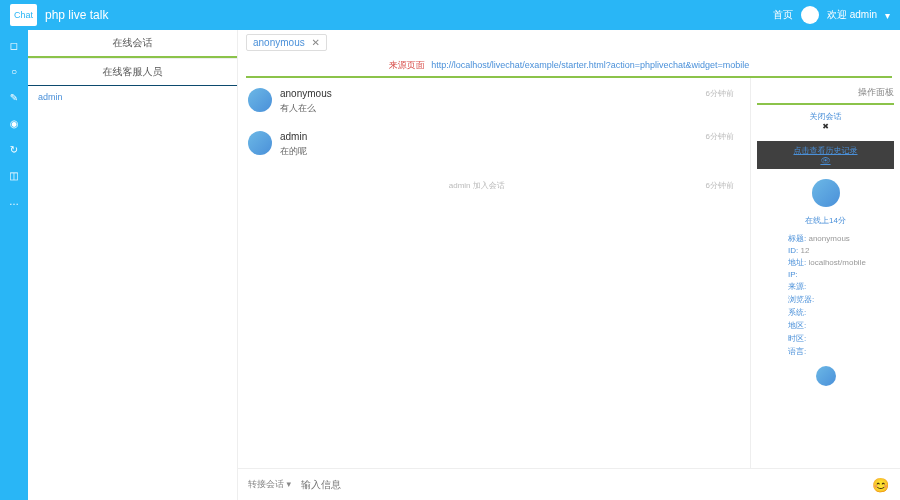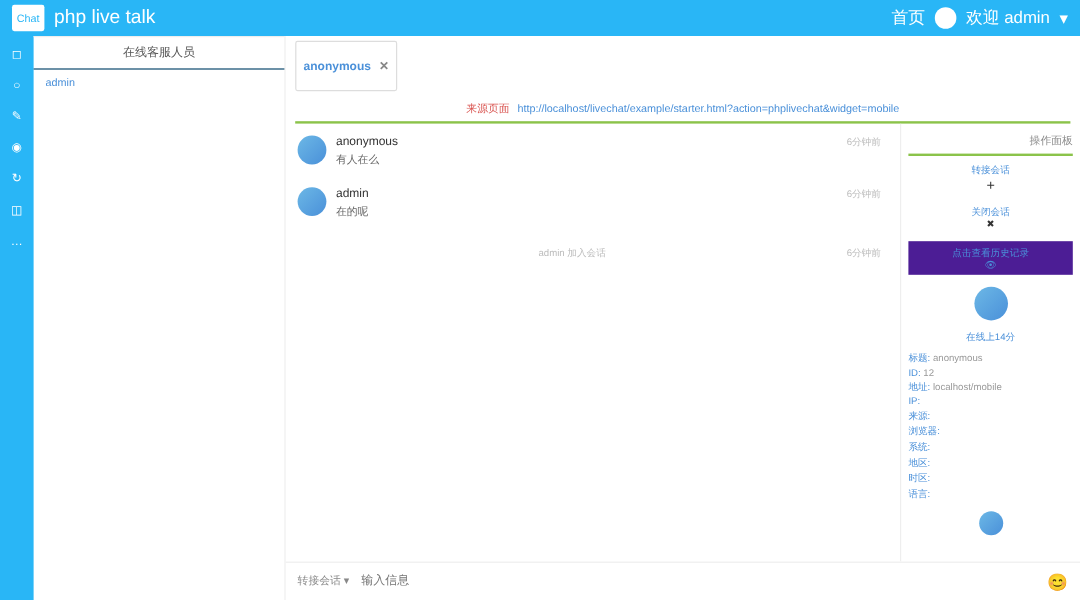--- a/index.html
+++ b/index.html
@@ -1,41 +1,41 @@
 <!DOCTYPE html>
 <html><head>
 <meta charset="utf-8">
 <style>
   * { box-sizing: border-box; margin: 0; padding: 0; }
   body { font-family: Arial, sans-serif; font-size: 11px; color: #333; background: #fff; width: 900px; height: 500px; overflow: hidden; }
   
   
   .header { background: #29b6f6; height: 30px; display: flex; align-items: center; padding: 0 10px; color: #fff; }
   .logo-box { background: #fff; color: #29b6f6; padding: 6px 4px; font-size: 9px; margin-right: 8px; border-radius: 2px; }
-  .app-title { font-size: 16px; flex: 1; }
-  .header-right { display: flex; align-items: center; gap: 8px; font-size: 14px; }
+  .app-title { font-size: 12px; flex: 1; }
+  .header-right { display: flex; align-items: center; gap: 8px; font-size: 10px; }
   .avatar-sm { width: 18px; height: 18px; border-radius: 50%; background: #fff; display: inline-block; }
   
   
   .body { display: flex; height: 470px; }
   .iconbar { width: 28px; background: #29b6f6; display: flex; flex-direction: column; align-items: center; padding-top: 8px; gap: 12px; }
   .iconbar .ic { width: 14px; height: 14px; display: flex; align-items: center; justify-content: center; color: #fff; font-size: 10px; cursor: pointer; }
   
   .left-pane { width: 210px; border-right: 1px solid #eee; display: flex; flex-direction: column; }
   .section-title { text-align: center; font-size: 10px; padding: 6px 0; border-bottom: 2px solid #8bc34a; color: #555; }
   .conv-item { padding: 6px 10px; font-size: 9px; color: #4a90d9; cursor: pointer; }
   .conv-item .sub { color: #aaa; font-size: 8px; }
   .left-body { flex: 1; overflow: auto; }
   .left-bottom { border-top: 1px solid #eee; }
   .left-bottom .section-title { border-bottom: 1px solid #0c4a6e; }
   .agent-item { padding: 6px 10px; font-size: 9px; color: #4a90d9; }
   
   .main-pane { flex: 1; display: flex; flex-direction: column; }
   .tabs { padding: 4px 8px; }
-  .tab { display: inline-block; font-size: 10px; color: #4a90d9; padding: 14px 6px; border: 1px solid #ddd; border-radius: 2px; font-weight: bold; }
+  .tab { display: inline-block; font-size: 10px; color: #4a90d9; padding: 2px 6px; border: 1px solid #ddd; border-radius: 2px; }
   .tab .close { margin-left: 4px; cursor: pointer; color: #888; }
   .url-bar { text-align: center; font-size: 9px; padding: 4px 0; border-bottom: 2px solid #8bc34a; margin: 0 8px; }
   .url-bar .lbl { color: #d9534f; }
   .url-bar .url { color: #4a90d9; margin-left: 4px; }
   
   .chat-area { display: flex; flex: 1; overflow: hidden; }
   .chat-msgs { flex: 1; padding: 10px; overflow: auto; }
   .msg { display: flex; gap: 8px; margin-bottom: 16px; position: relative; }
   .msg .av { width: 24px; height: 24px; border-radius: 50%; background: linear-gradient(135deg,#6cb8e6,#4a90d9); flex-shrink: 0; }
   .msg .content .name { font-size: 10px; color: #333; margin-bottom: 3px; }
@@ -46,21 +46,21 @@
   
   .side-panel { width: 150px; border-left: 1px solid #eee; padding: 4px 6px; overflow: auto; }
   .side-title { text-align: right; font-size: 9px; color: #888; padding: 4px 0; border-bottom: 2px solid #8bc34a; margin-bottom: 6px; }
   .side-block { text-align: center; font-size: 8px; color: #4a90d9; margin-bottom: 10px; }
   .side-block .plus { font-size: 12px; color: #333; }
   .side-block .x { color: #333; }
   .visitor-info { font-size: 8px; color: #666; }
   .visitor-info .av-big { width: 28px; height: 28px; border-radius: 50%; background: linear-gradient(135deg,#6cb8e6,#4a90d9); margin: 8px auto; }
   .visitor-info .status { text-align: center; color: #4a90d9; margin: 6px 0; }
   .visitor-info .row { padding: 1px 0; color: #999; filter: blur(0.4px); }
-  .visitor-info .lbl2 { color: #4a90d9; }
+  .visitor-info .lbl2 { color: #4a90d9; margin-left: 31px; }
   
   .input-bar { border-top: 1px solid #eee; display: flex; align-items: center; padding: 6px 10px; gap: 6px; }
   .input-bar .tools { font-size: 9px; color: #888; }
   .input-bar input { flex: 1; border: none; outline: none; font-size: 10px; padding: 4px; }
   .input-bar .emoji { font-size: 14px; }
 </style>
 </head>
 <body>
 
 <div class="header">
@@ -79,20 +79,21 @@
     <span class="ic">◻</span>
     <span class="ic">○</span>
     <span class="ic">✎</span>
     <span class="ic">◉</span>
     <span class="ic">↻</span>
     <span class="ic">◫</span>
     <span class="ic">…</span>
   </div>
 
   <div class="left-pane">
+    <div class="section-title">在线会话</div>
     <div class="left-bottom">
       <div class="section-title">在线客服人员</div>
       <div class="agent-item">admin</div>
     </div>
   </div>
 
   <div class="main-pane">
     <div class="tabs">
       <span class="tab">
         <span>anonymous</span>
@@ -124,28 +125,24 @@
         </div>
         <div class="sys-msg">
           <span>admin 加入会话</span>
           <span class="t">6分钟前</span>
         </div>
       </div>
 
       <div class="side-panel">
         <div class="side-title">操作面板</div>
         <div class="side-block">
-          <div>转接会话</div>
-          <div class="plus">+</div>
-        </div>
-        <div class="side-block">
           <div>关闭会话</div>
           <div class="x">✖</div>
         </div>
-        <div class="side-block" style="background:#4c1d95;padding:4px;">
+        <div class="side-block" style="background:#404040;padding:4px;text-decoration:underline;">
           <div>点击查看历史记录</div>
           <div>👁</div>
         </div>
         <div class="visitor-info">
           <div class="av-big"></div>
           <div class="status">在线上14分</div>
           <div id="info-rows">
               <div class="row"><span class="lbl2">标题:</span> <span>anonymous</span></div>
               <div class="row"><span class="lbl2">ID:</span> <span>12</span></div>
               <div class="row"><span class="lbl2">地址:</span> <span>localhost/mobile</span></div>

